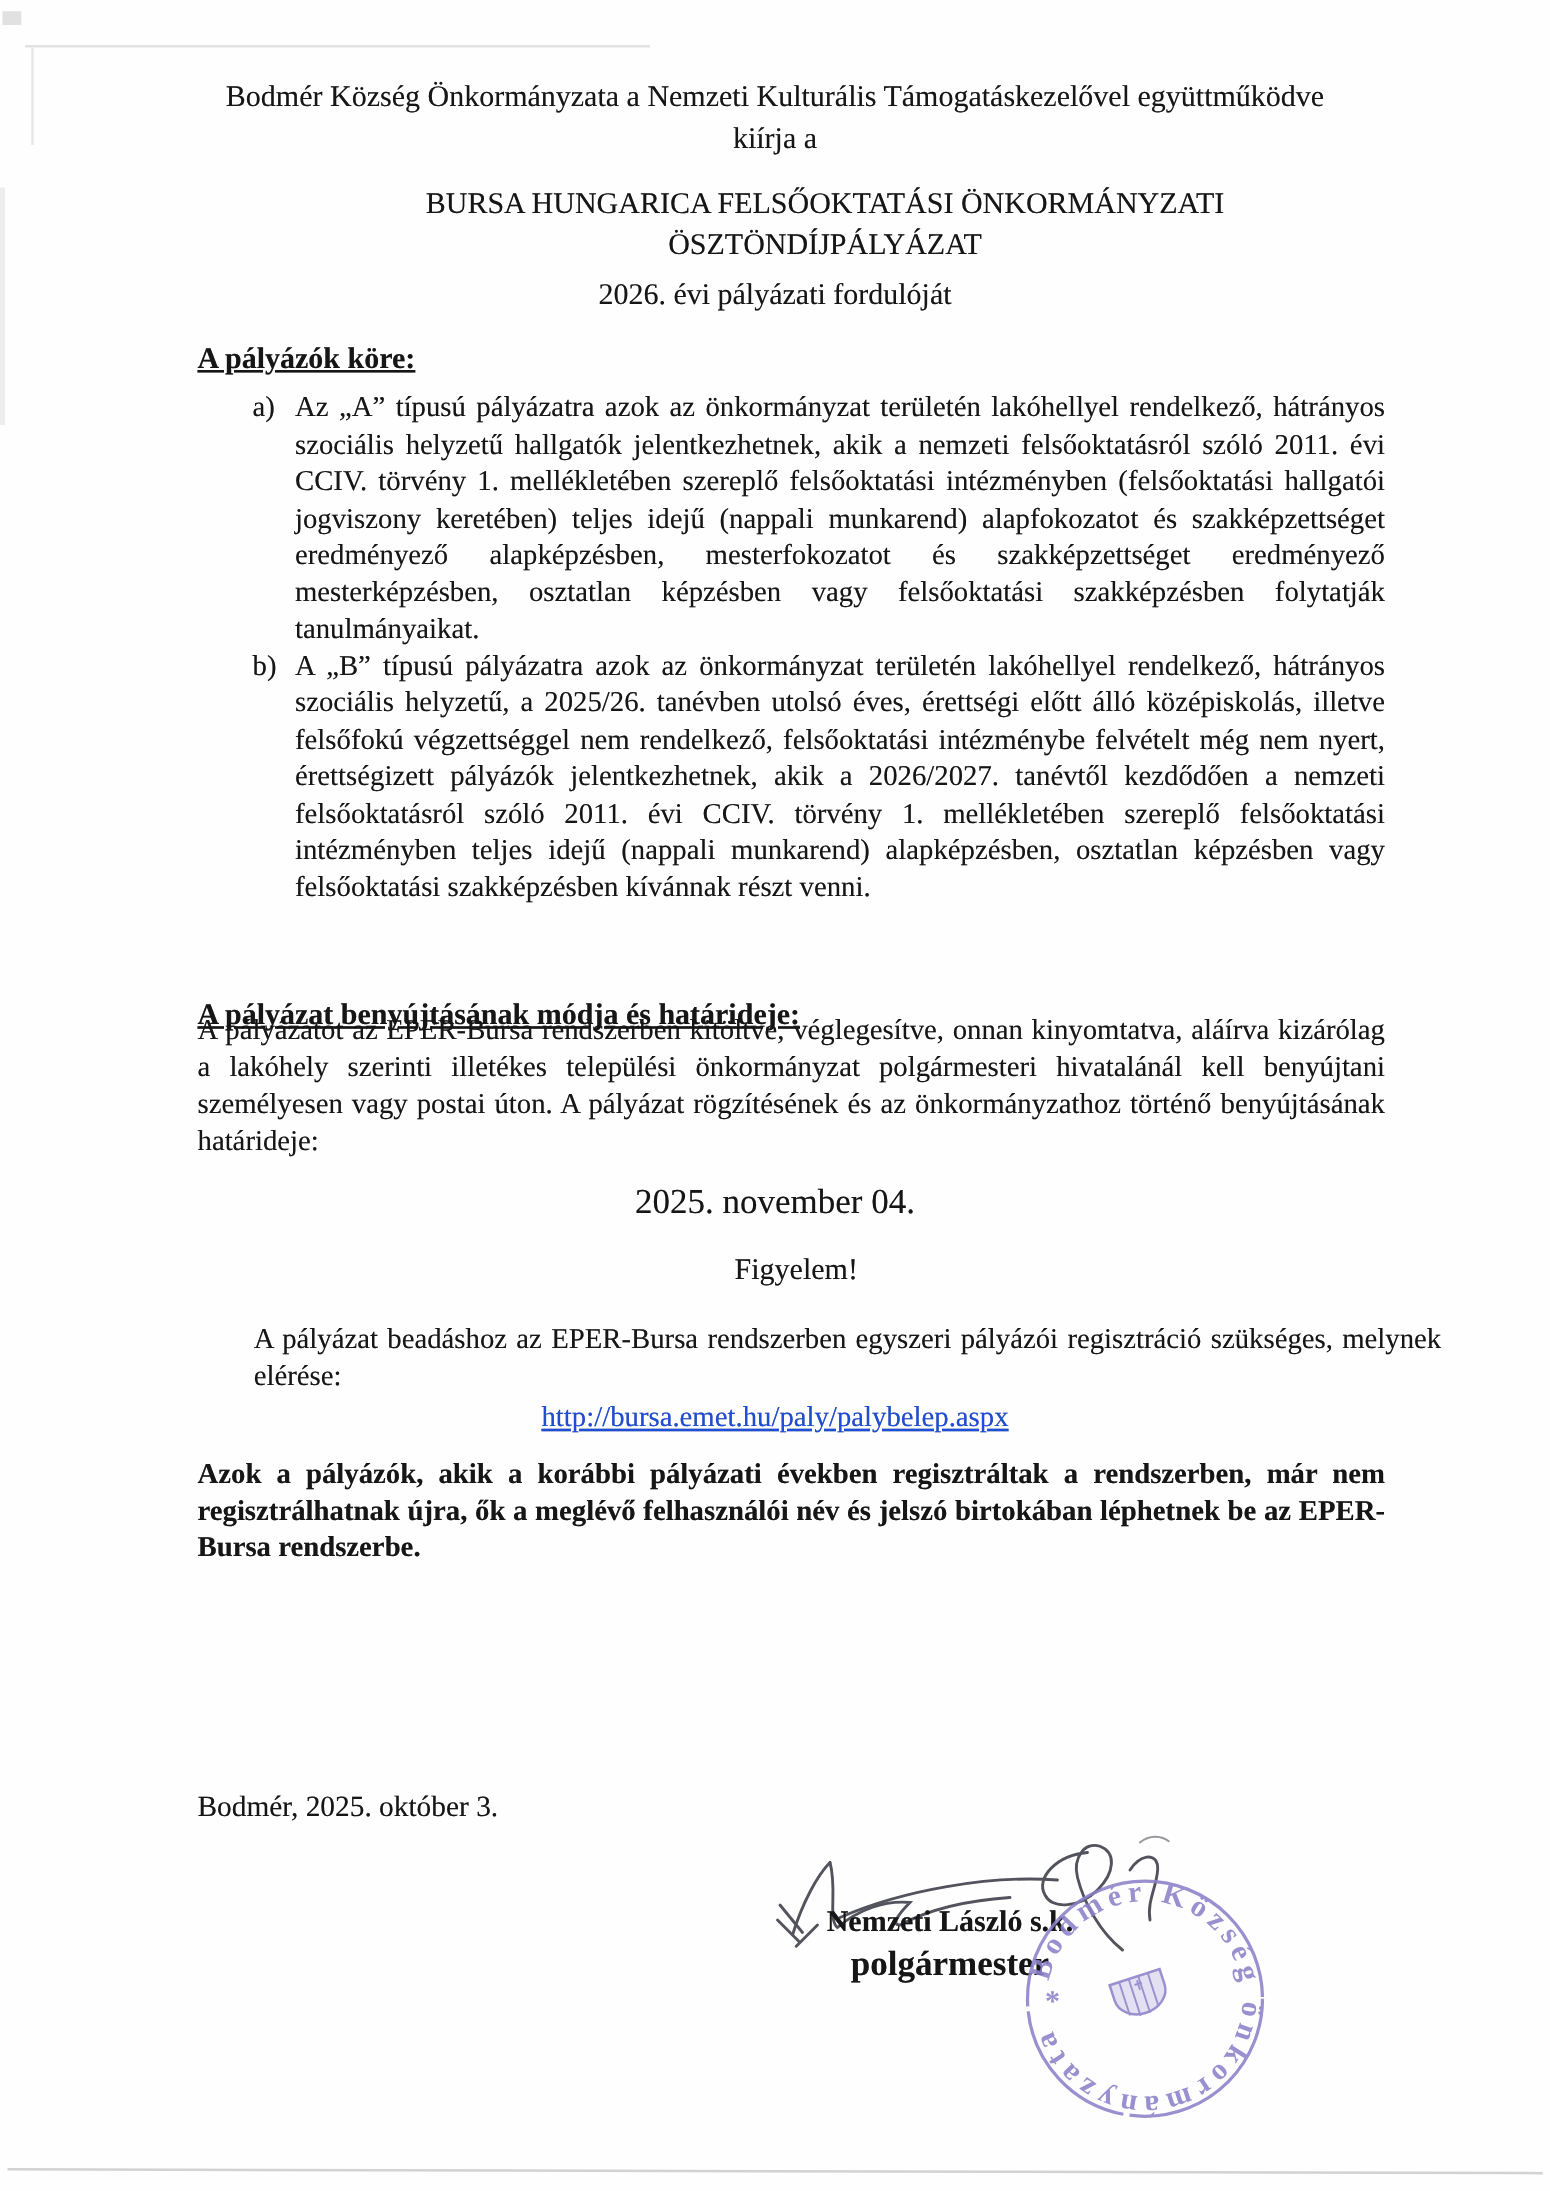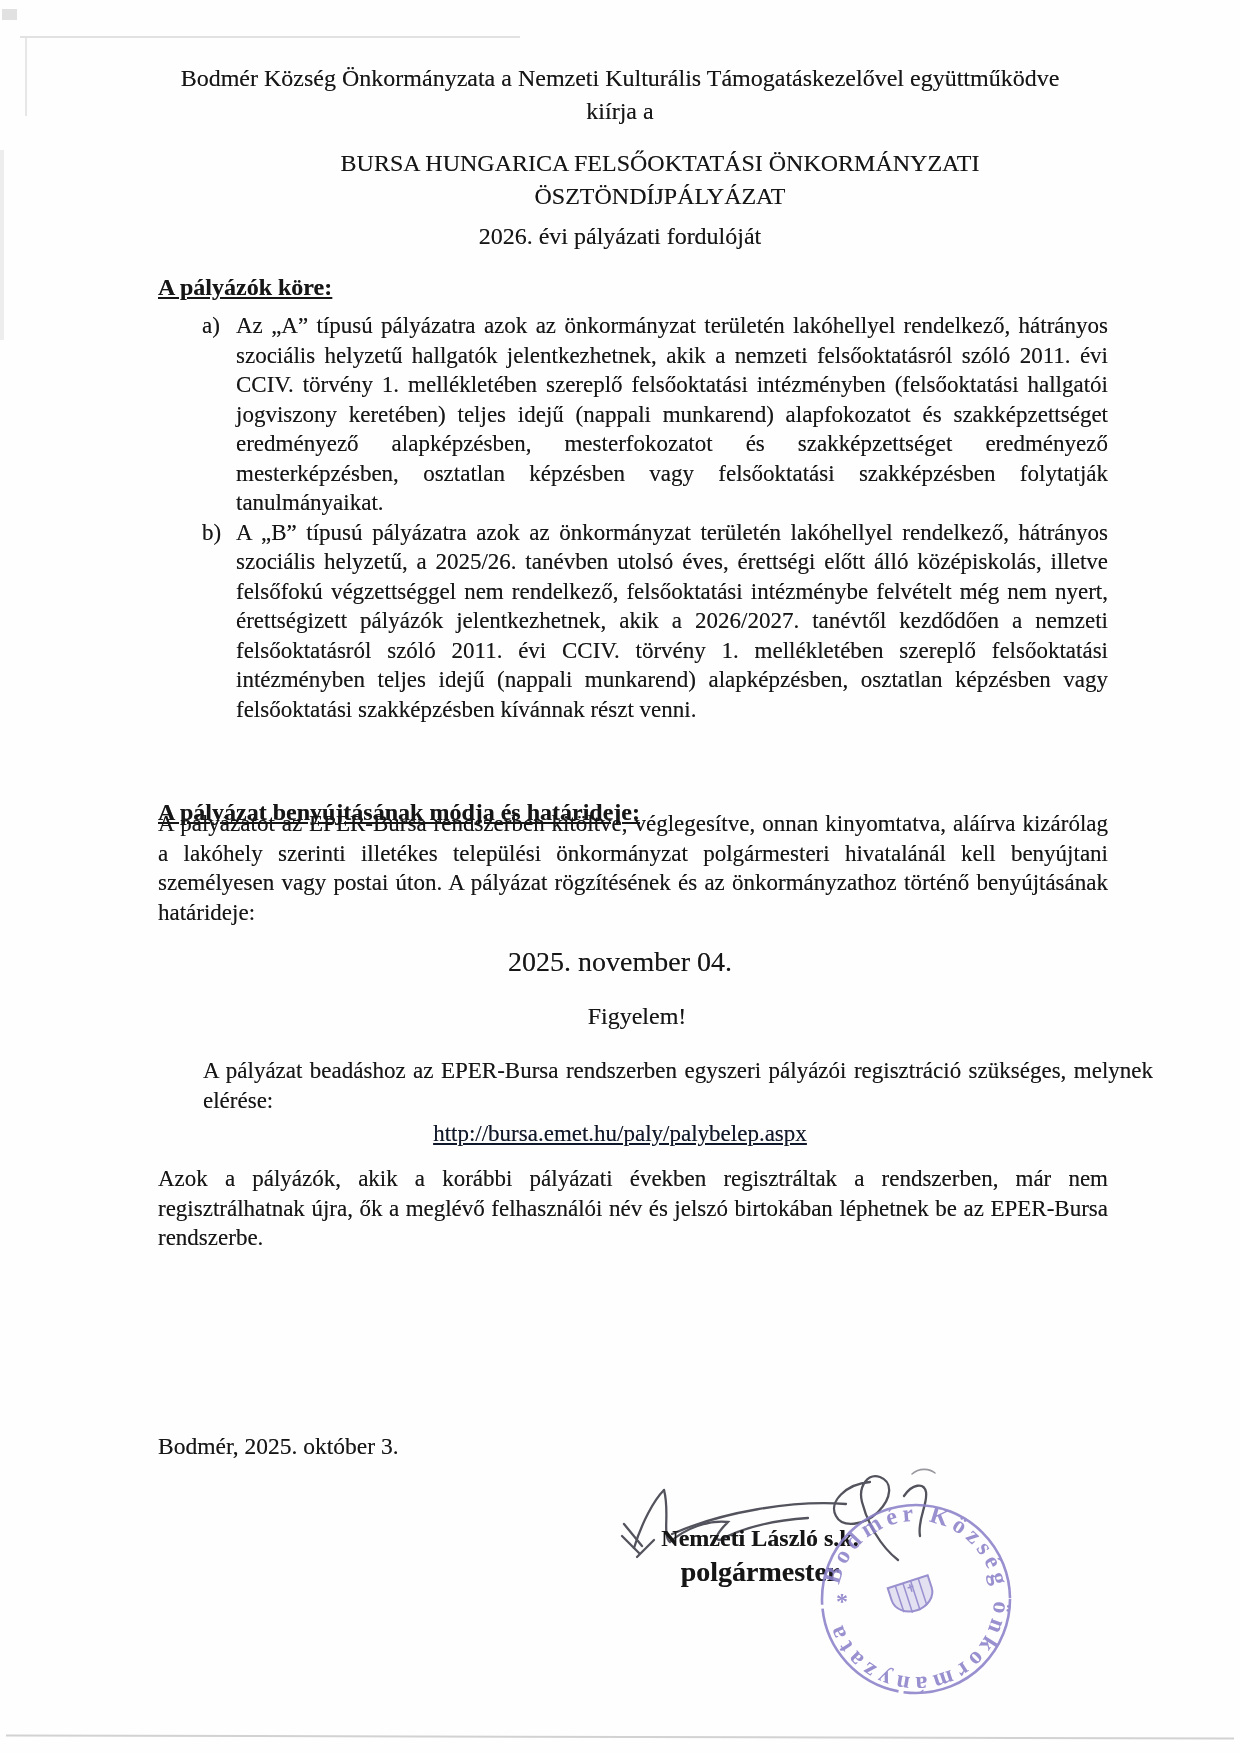--- a/index.html
+++ b/index.html
@@ -25,22 +25,22 @@
   .h1{top:271px;}
   .list{top:311px;left:202px;width:906px;}
   .li{position:relative;padding-left:34px;}
   .li .marker{position:absolute;left:0;top:0;}
   .h2{top:796px;}
   .p-submission{top:809px;}
   .deadline{top:944px;font-size:28px;line-height:36px;font-weight:normal;}
   .attention{top:1001px;font-size:24px;line-height:31px;padding-left:17px;}
   .p-registration{top:1056px;margin-left:45px;}
   .url-line{top:1119px;font-size:23px;line-height:30px;}
-  .url-line a{color:#0f172a;text-decoration:underline;cursor:pointer;}
-  .p-returning{top:1164px;}
+  .url-line a{color:#1d4ed8;text-decoration:underline;cursor:pointer;}
+  .p-returning{top:1164px;font-weight:bold;}
   .moreinfo{top:1311px;font-size:23.5px;line-height:33px;}
   .dateline{top:1431px;font-size:23.5px;line-height:30px;}
   .sig-name{top:1523px;left:560px;width:400px;text-align:center;font-weight:bold;font-size:24px;line-height:31px;}
   .sig-title{top:1556px;left:560px;width:400px;text-align:center;font-weight:bold;font-size:28px;line-height:31px;}
   .signature-svg{left:612px;top:1460px;}
   .stamp-svg{left:806px;top:1489px;opacity:.88;}
   
   .art{position:absolute;pointer-events:none;}
   .art-corner{left:2px;top:9px;width:15px;height:11px;background:#d7d7d7;opacity:.75;}
   .art-hline{left:20px;top:36px;width:500px;height:2px;background:#e2e2e2;}

